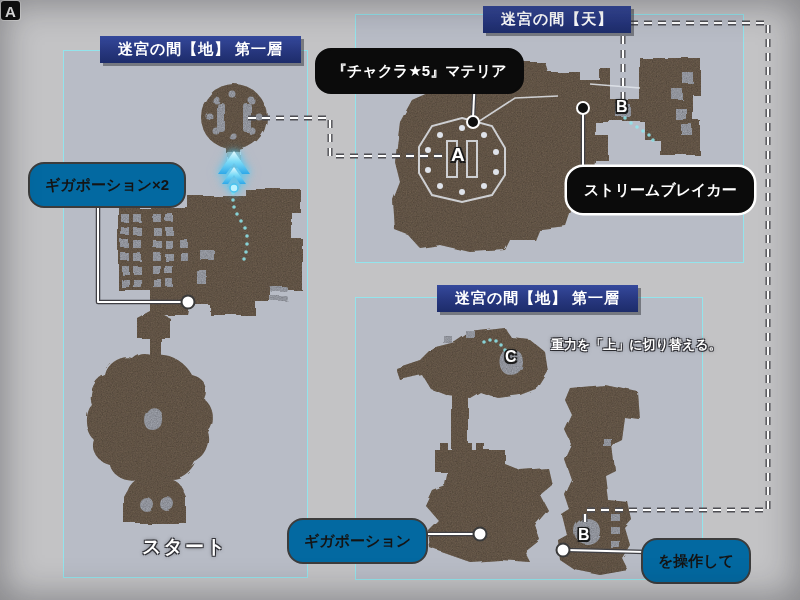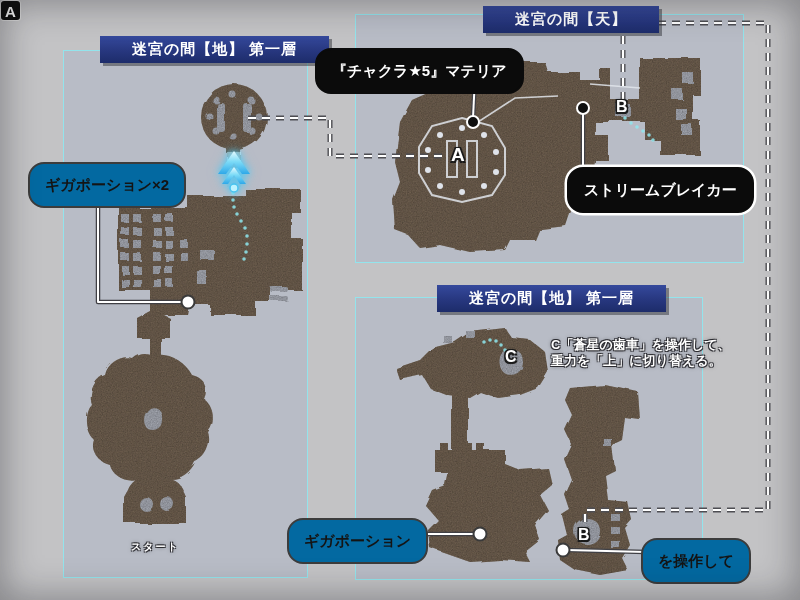--- a/index.html
+++ b/index.html
@@ -20,21 +20,21 @@
   }
   #panel-left{left:63px;top:50px;width:245px;height:528px;}
   #panel-sky{left:355px;top:14px;width:389px;height:249px;}
   #panel-ground2{left:355px;top:297px;width:348px;height:283px;}
   .map-header{
     position:absolute;z-index:20;
     background:linear-gradient(180deg,#35499c 0%,#27377f 55%,#1d2c6a 100%);
     color:#ffffff;
     font-family:"Liberation Serif","DejaVu Serif",serif;
     font-weight:bold;font-size:15px;letter-spacing:1px;
-    padding:4px 32px;white-space:nowrap;
+    padding:4px 18px;white-space:nowrap;
     box-shadow:3px 3px 0 rgba(50,52,58,0.5);
   }
   #header-left{left:100px;top:36px;}
   #header-sky{left:483px;top:6px;}
   #header-ground2{left:437px;top:285px;}
   svg.mapart{position:absolute;left:0;top:0;z-index:10;}
   .pill{
     position:absolute;z-index:30;white-space:nowrap;
     font-weight:bold;font-size:15px;line-height:20px;
     padding:11px 15px;border-radius:16px;
@@ -68,21 +68,21 @@
   #marker-b-ground{left:578px;top:526px;font-size:16px;}
   #marker-c-ground{left:505px;top:348px;font-size:16px;}
   .map-note{
     position:absolute;z-index:25;color:#ffffff;font-weight:bold;
     font-size:13px;line-height:16px;
     text-shadow:-1px -1px 0 rgba(40,40,45,.9),1px -1px 0 rgba(40,40,45,.9),
                 -1px 1px 0 rgba(40,40,45,.9),1px 1px 0 rgba(40,40,45,.9),
                 0 0 4px rgba(0,0,0,.55);
   }
   #note-gear{left:551px;top:337px;}
-  #text-start{left:131px;top:539px;font-size:10px;letter-spacing:2px;}
+  #text-start{left:142px;top:539px;font-size:19px;letter-spacing:2px;}
   .glowing{filter:drop-shadow(0 0 3px #57c8f0) drop-shadow(0 0 5px rgba(87,200,240,.6));}
 </style>
 </head>
 <body>
 
 <div class="panel" id="panel-left"></div>
 <div class="panel" id="panel-sky"></div>
 <div class="panel" id="panel-ground2"></div>
 
 <svg class="mapart" width="800" height="600" viewBox="0 0 800 600">
@@ -324,18 +324,17 @@
 <div class="pill pill-white" id="pill-expotion">ギガポーション</div>
 <div class="pill pill-white" id="pill-hiether">を操作して</div>
 
 <div id="marker-a-left">A</div>
 <div class="map-letter" id="marker-a-sky">A</div>
 <div class="map-letter" id="marker-b-sky">B</div>
 <div class="map-letter" id="marker-b-ground">B</div>
 <div class="map-letter" id="marker-c-ground">C</div>
 
 <div class="map-note" id="note-gear">
-  <div>C「蒼星の歯車」を操作して、</div>
   <div>重力を「上」に切り替える。</div>
 </div>
 <div class="map-note" id="text-start">スタート</div>
 
 <div class="vignette"></div>
 
 </body></html>

